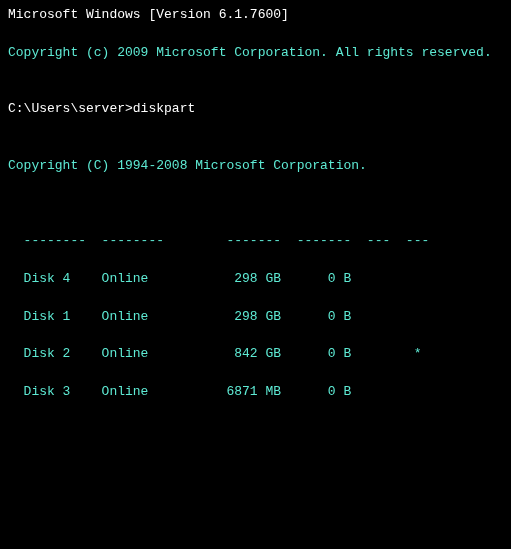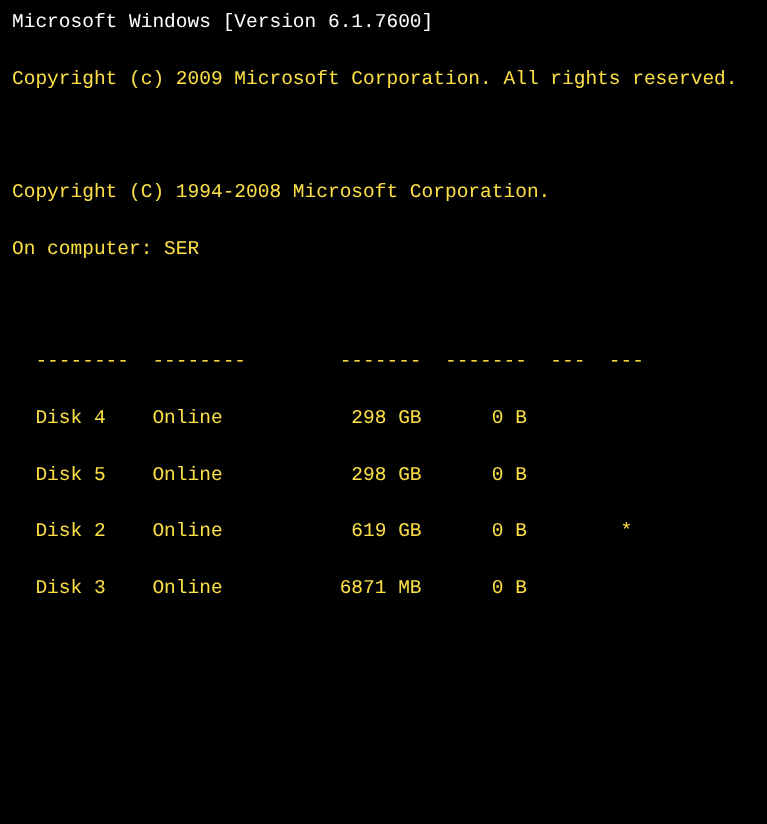--- a/index.html
+++ b/index.html
@@ -21,41 +21,41 @@
     .terminal-content {
       white-space: pre;
     }
     .line {
       display: block;
     }
     .white {
       color: #ffffff;
     }
     .gray {
-      color: #fde047;
+      color: #5eead4;
     }
     @keyframes blink {
       50% { opacity: 0; }
     }
   </style>
 </head>
 <body>
 
 <div class="terminal-content"><span class="line white">Microsoft Windows [Version 6.1.7600]</span>
 <span class="line gray">Copyright (c) 2009 Microsoft Corporation. All rights reserved.</span>
 <span class="line gray"></span>
+<span class="line white">C:\Users\server&gt;diskpart</span>
 <span class="line gray"></span>
 <span class="line gray">Copyright (C) 1994-2008 Microsoft Corporation.</span>
-<span class="line gray">On computer: SER</span>
 <span class="line gray"></span>
 <span class="line gray"></span>
 <span class="line gray">  --------  --------        -------  -------  ---  ---</span>
 <span class="line gray">  Disk 4    Online           298 GB      0 B</span>
-<span class="line gray">  Disk 5    Online           298 GB      0 B</span>
-<span class="line gray">  Disk 2    Online           619 GB      0 B        *</span>
+<span class="line gray">  Disk 1    Online           298 GB      0 B</span>
+<span class="line gray">  Disk 2    Online           842 GB      0 B        *</span>
 <span class="line gray">  Disk 3    Online          6871 MB      0 B</span>
 <span class="line gray"></span>
 
 <span class="line gray"></span>
 
 <span class="line gray"></span>
 
 <span class="line gray"></span>
 
 <span class="line gray"></span>

